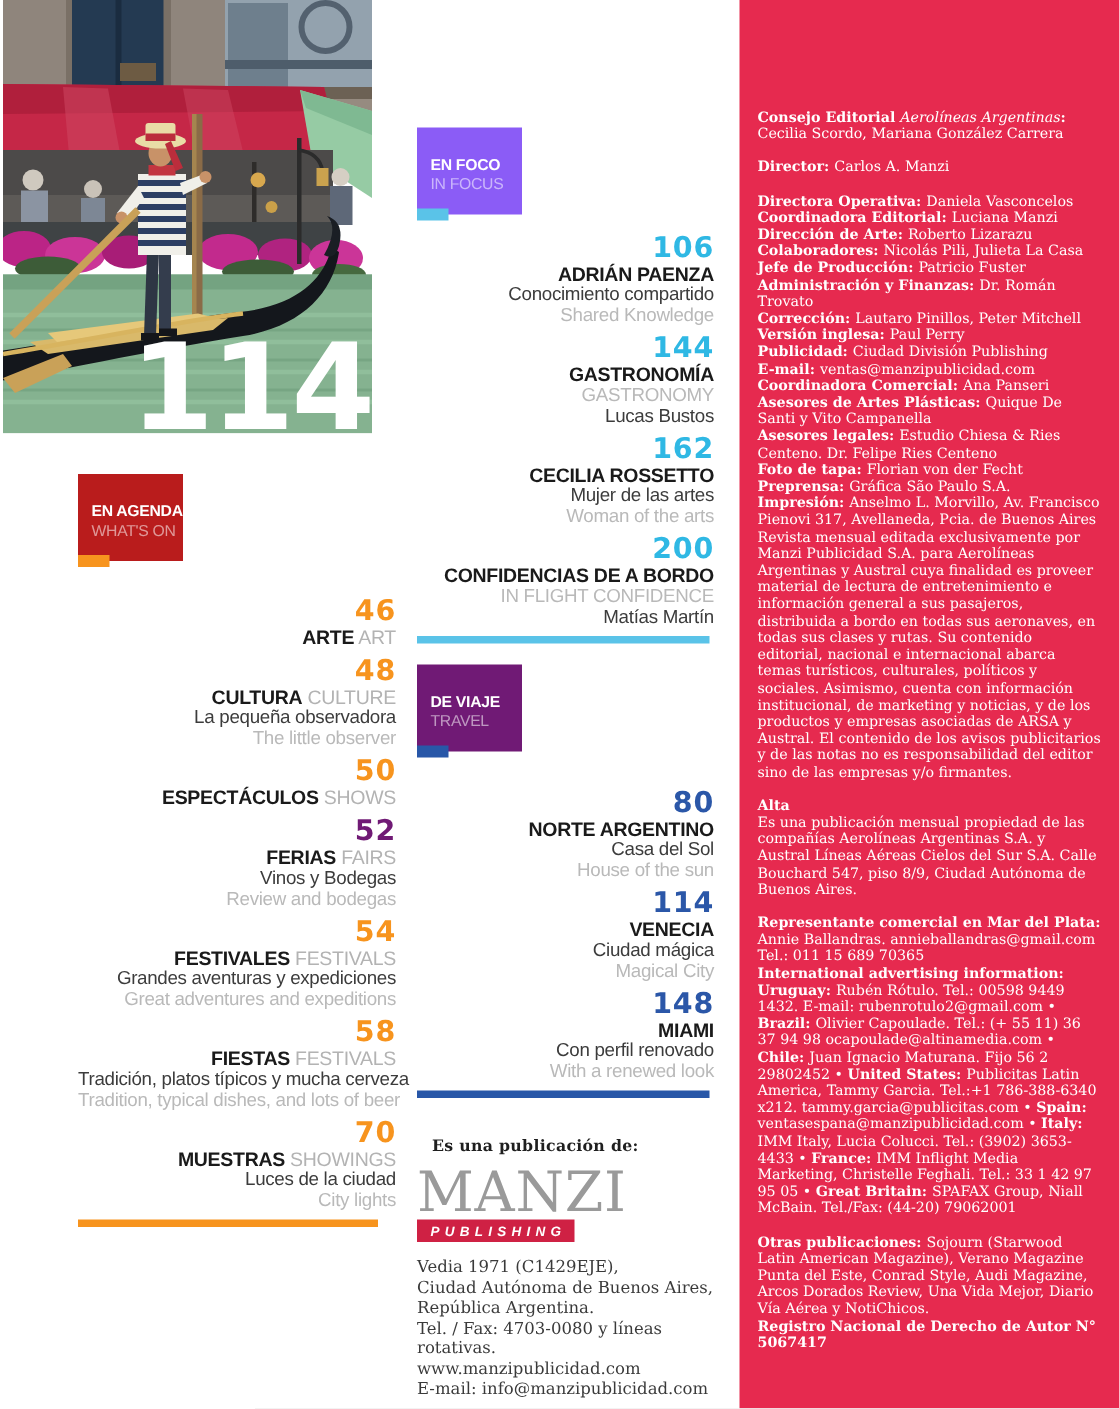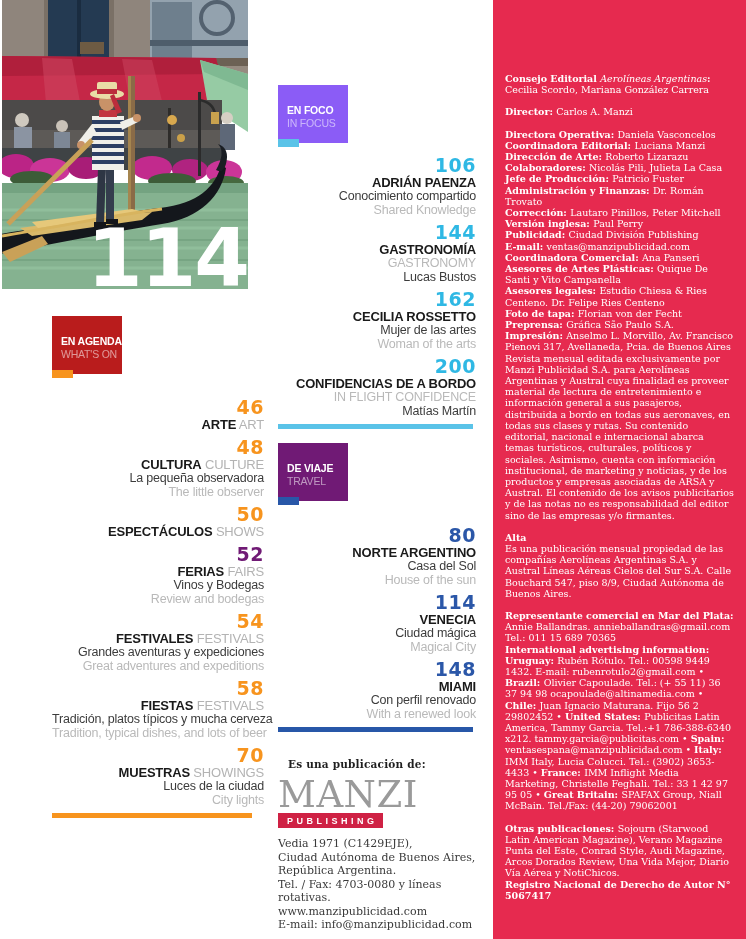--- a/index.html
+++ b/index.html
@@ -261,21 +261,21 @@
           <div class="entry-title"><span class="es">MIAMI</span></div>
           <div class="entry-desc">Con perfil renovado</div>
           <div class="entry-desc-en">With a renewed look</div>
         </div>
         <div class="rule" style="background: rgb(40, 87, 168);"></div>
       </div>
 
     <div class="publisher">
       <div class="pub-heading">Es una publicación de:</div>
       <div class="pub-logo">MANZI</div>
-      <div><span class="pub-bar" style="background: rgb(207, 33, 68);">PUBLISHING</span></div>
+      <div><span class="pub-bar" style="background: rgb(207, 33, 68); font-style: italic;">PUBLISHING</span></div>
       <div class="pub-address">
           <div class="addr-line">Vedia 1971 (C1429EJE),</div>
           <div class="addr-line">Ciudad Autónoma de Buenos Aires,</div>
           <div class="addr-line">República Argentina.</div>
           <div class="addr-line">Tel. / Fax: 4703-0080 y líneas rotativas.</div>
           <div class="addr-line">www.manzipublicidad.com</div>
           <div class="addr-line">E-mail: info@manzipublicidad.com</div>
         </div>
     </div>
   </div>

